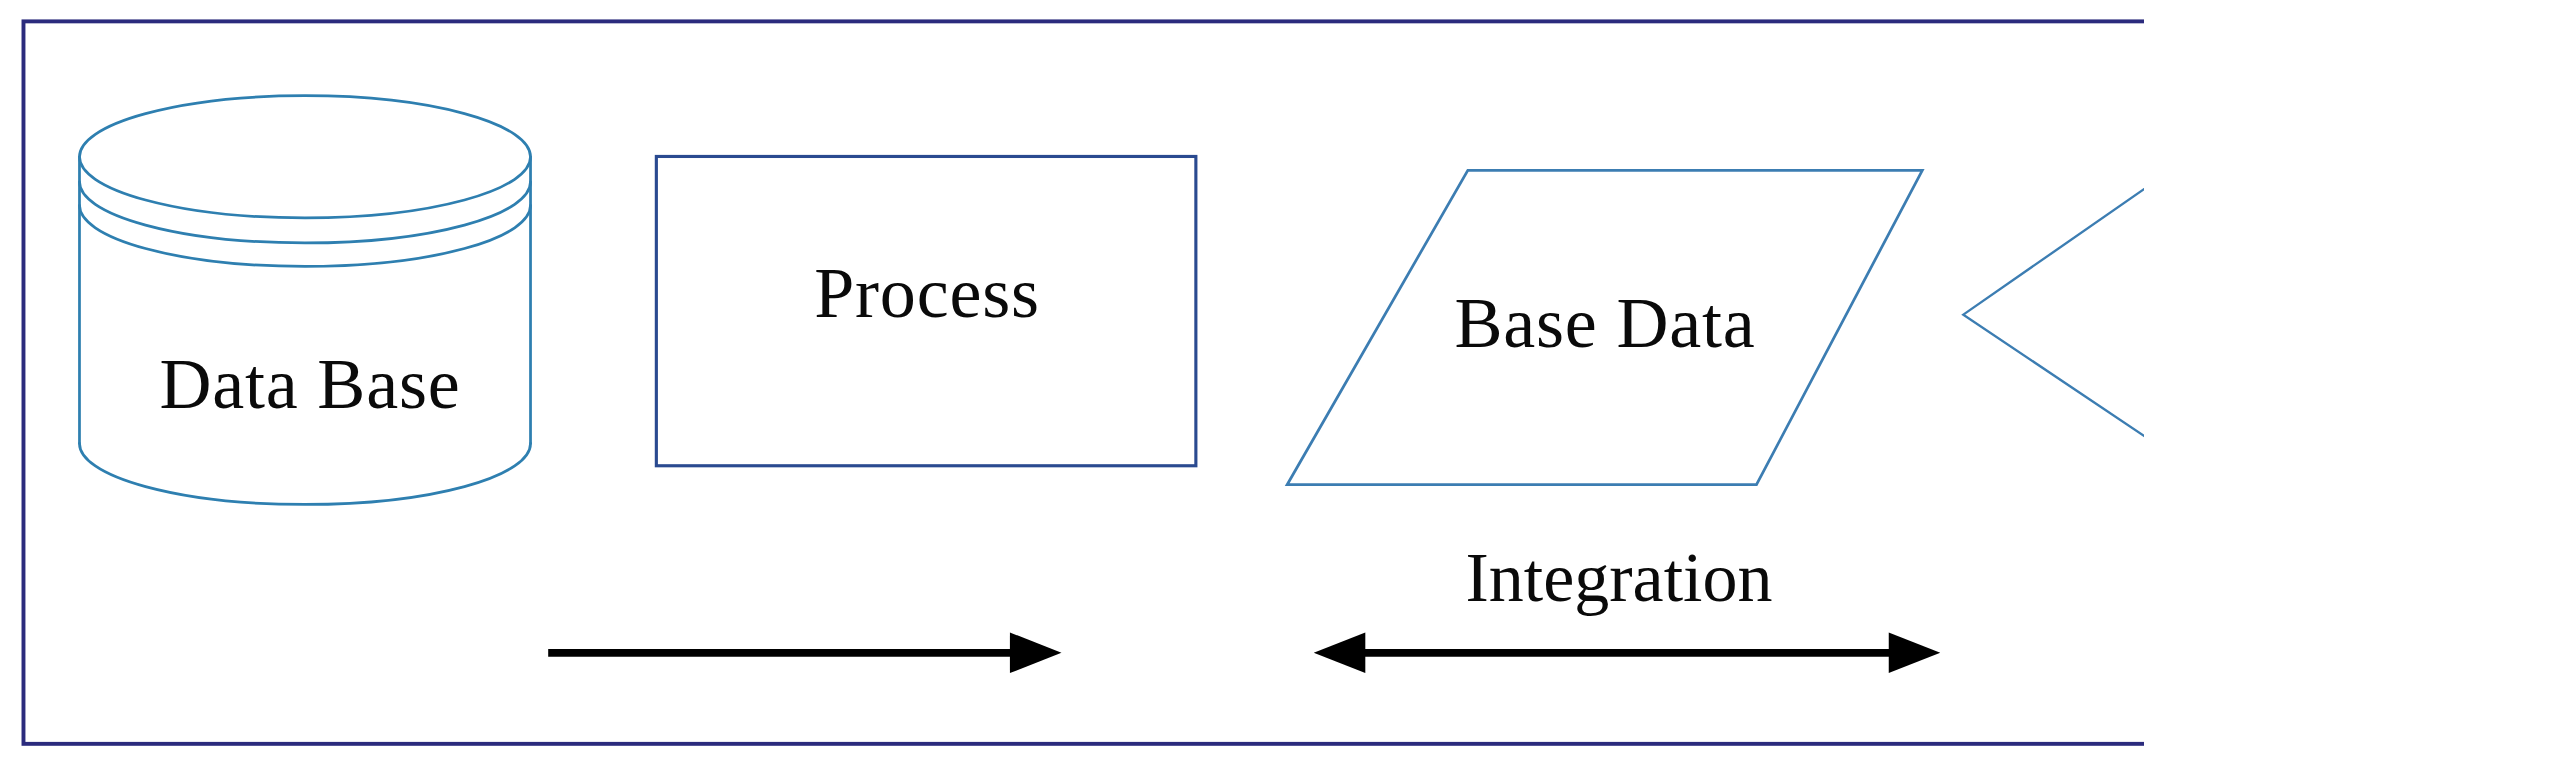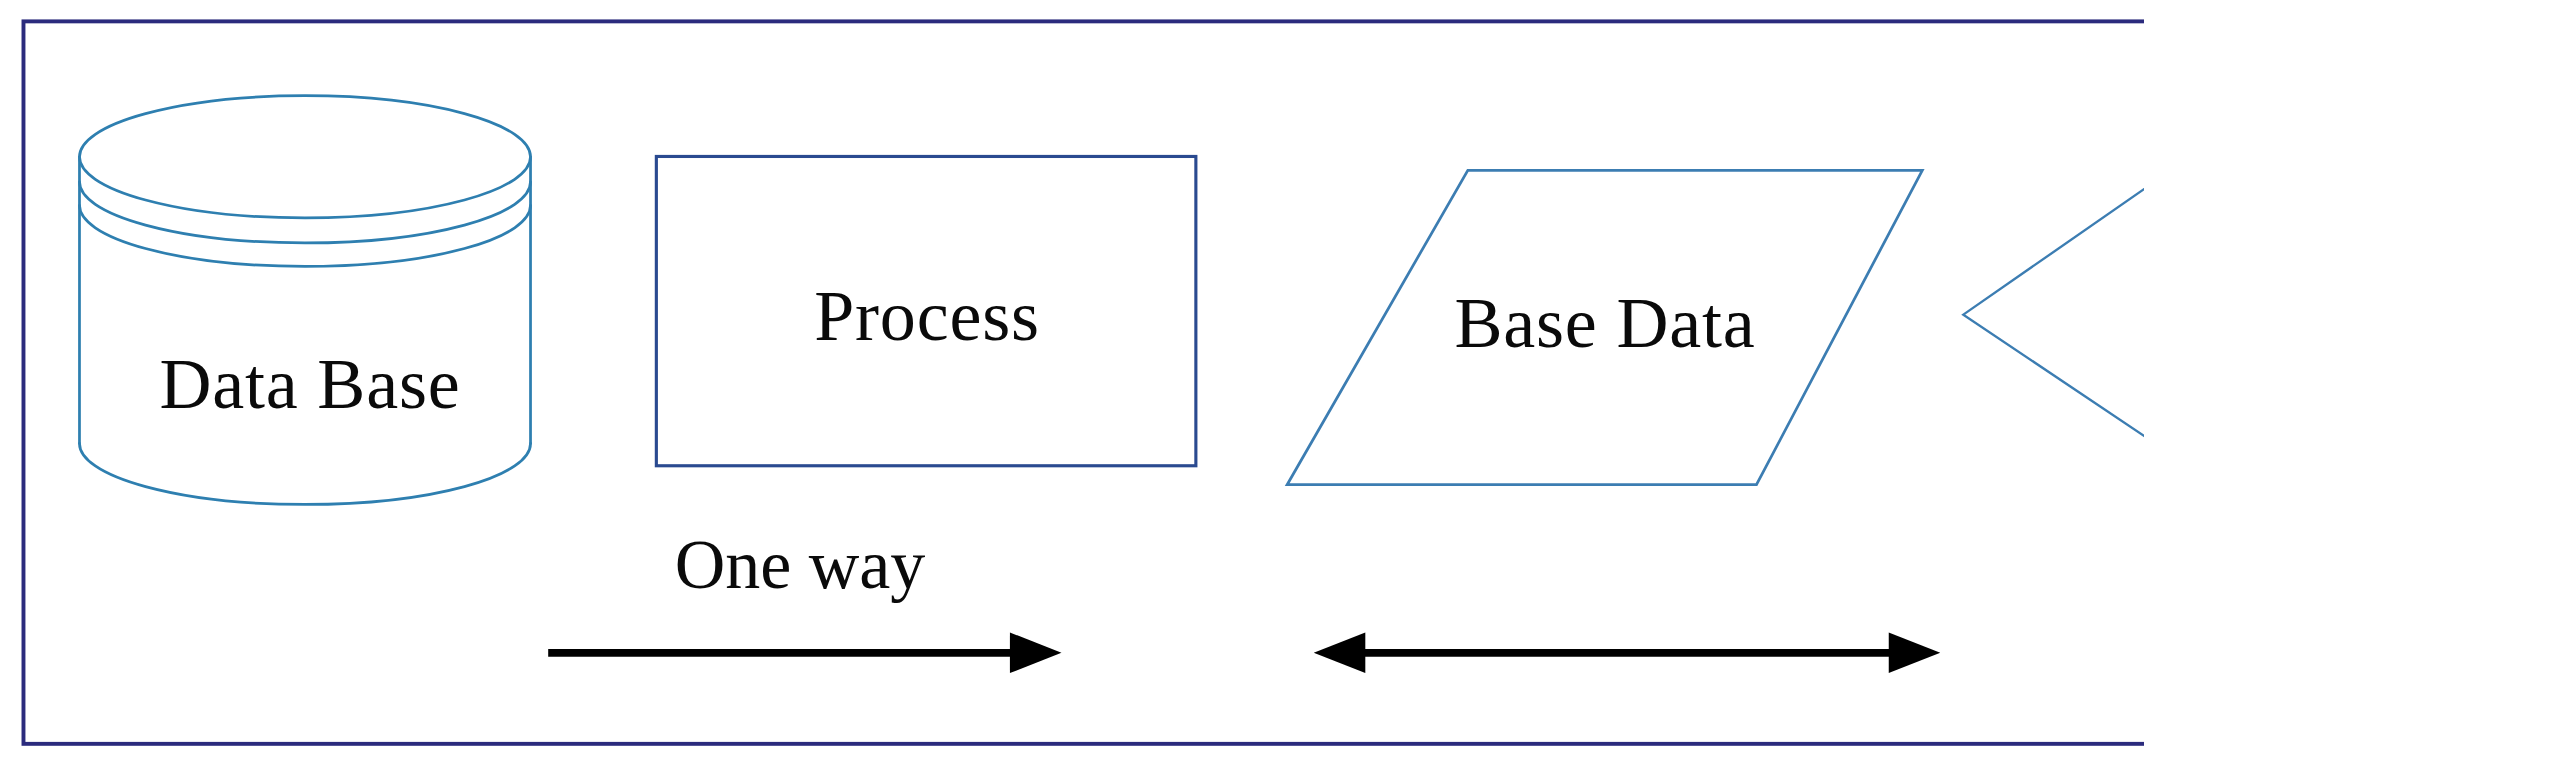--- a/index.html
+++ b/index.html
@@ -56,43 +56,43 @@
       </g>
     </svg>
   </div>
   <div class="shape-label" style="left:310px; top:384px;">Data Base</div>
 
   <div class="abs" style="left:654px; top:154px; width:545px; height:315px;">
     <svg width="545" height="315" viewBox="0 0 696 402">
       <rect x="3" y="3" width="689" height="395" fill="none" stroke-width="4" stroke="#2a4a90"></rect>
     </svg>
   </div>
-  <div class="shape-label" style="left:927px; top:316px;text-align:right;">Process</div>
+  <div class="shape-label" style="left:927px; top:293px;text-align:right;">Process</div>
 
   <div class="abs" style="left:1284px; top:167px; width:643px; height:321px;">
     <svg width="643" height="321" viewBox="0 0 822 410">
       <polygon points="235,4 816,4 604,406 4,406" fill="none" stroke-width="3.5" stroke-linejoin="miter" stroke="#3c7db2"></polygon>
     </svg>
   </div>
   <div class="shape-label" style="left:1605px; top:323px;">Base Data</div>
 
   <div class="abs" style="left:1960px; top:123px; width:551px; height:377px;">
     <svg width="551" height="377" viewBox="0 0 704 482">
       <polygon points="351,4 700,245 351,478 4,245" fill="none" stroke-width="3" stroke-linejoin="miter" stroke="#3c7db2"></polygon>
     </svg>
   </div>
 
-  <div class="connector-label" style="left:800px; top:565px;">One way</div>
   <div class="abs" style="left:544px; top:627px; width:524px; height:50px;">
     <svg width="524" height="50" viewBox="0 0 670 64">
       <line x1="5" y1="33" x2="602" y2="33" stroke-width="10" stroke="#000000"></line>
       <polygon points="596,7 662,33 596,59" fill="#000000"></polygon>
     </svg>
   </div>
 
+  <div class="connector-label" style="left:1619px; top:578px;">Integration</div>
   <div class="abs" style="left:1309px; top:627px; width:636px; height:50px;">
     <svg width="636" height="50" viewBox="0 0 812 64">
       <line x1="58" y1="33" x2="754" y2="33" stroke-width="10" stroke="#000000"></line>
       <polygon points="71,7 5,33 71,59" fill="#000000"></polygon>
       <polygon points="741,7 807,33 741,59" fill="#000000"></polygon>
     </svg>
   </div>
 
 </div>
 

